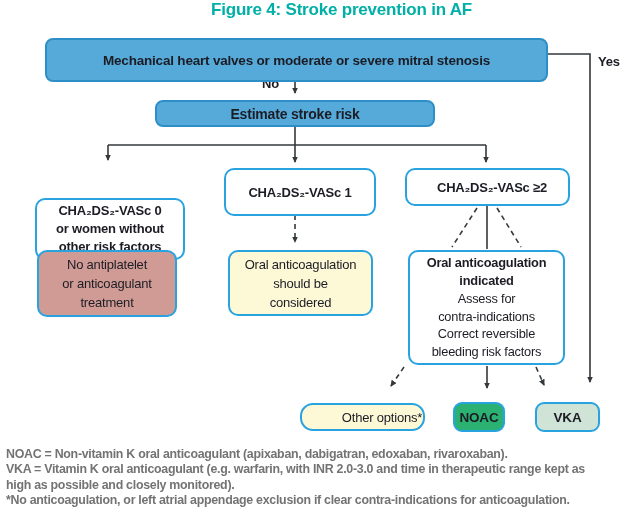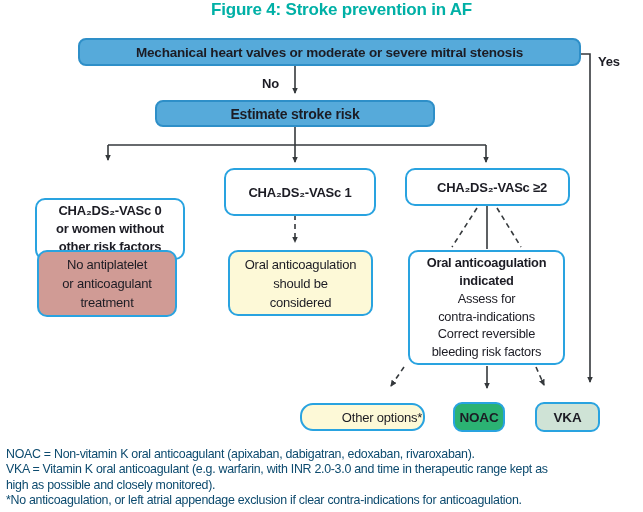--- a/index.html
+++ b/index.html
@@ -29,39 +29,39 @@
     background:#ffffff;
     border:2px solid var(--border-blue,#29a3e0);
     border-radius:10px;
   }
   .pink   { background:var(--pink,#d09b95);   border:2px solid var(--border-blue,#29a3e0); border-radius:10px; }
   .yellow { background:var(--pale-yellow,#fdf9d7); border:2px solid var(--border-blue,#29a3e0); border-radius:10px; }
   .green  { background:var(--green,#2bb273);  border:2px solid var(--border-blue,#29a3e0); border-radius:9px; font-weight:bold; }
   .pgreen { background:var(--pale-green,#cfe3d6); border:2px solid var(--border-blue,#29a3e0); border-radius:9px; font-weight:bold; }
   .pill   { background:var(--pale-yellow,#fdf9d7); border:2px solid var(--border-blue,#29a3e0); border-radius:13px; font-weight:normal;padding-left:39px; }
 
-  .node-mechanical { left:45px;  top:38px;  width:503px; height:28px; font-size:13.5px;margin-left:33px; }
+  .node-mechanical { left:45px;  top:38px;  width:503px; height:44px; font-size:13.5px; }
   .node-estimate   { left:155px; top:100px; width:280px; height:27px; font-size:14px; }
   .node-vasc0      { left:35px;  top:166px; width:150px; height:62px; font-size:13px; font-weight:bold; line-height:18px;margin-top:32px; }
   .node-vasc1      { left:224px; top:168px; width:152px; height:48px; font-size:13px; font-weight:bold; }
   .node-vasc2      { left:405px; top:168px; width:165px; height:38px; font-size:13px; font-weight:bold;padding-left:9px; }
   .node-notreat    { left:37px;  top:250px; width:140px; height:67px; font-size:13px; line-height:19px; }
   .node-consider   { left:228px; top:250px; width:145px; height:66px; font-size:13px; line-height:19px; }
   .node-indicated  { left:408px; top:250px; width:157px; height:115px; font-size:12.8px; line-height:17.8px; }
   .node-indicated .b { font-weight:bold; }
   .node-other      { left:300px; top:403px; width:125px; height:28px; font-size:13px; }
   .node-noac       { left:453px; top:402px; width:52px;  height:30px; font-size:13.5px; }
   .node-vka        { left:535px; top:402px; width:65px;  height:30px; font-size:13.5px; }
 
   .edge-label { position:absolute; z-index:2; font-size:13px; font-weight:bold; letter-spacing:-0.2px; }
   .label-yes { left:598px; top:54px; }
   .label-no  { left:262px; top:76px; }
 
   .footnotes { position:absolute; left:6px; top:447px; z-index:2;
-    font-size:12.4px; line-height:15.4px; letter-spacing:-0.28px; color:#0c4a6e; }
+    font-size:12.4px; line-height:15.4px; letter-spacing:-0.28px; color:#737373;font-weight:bold; }
   .footnotes div { white-space:nowrap; }
 </style>
 </head>
 <body>
 
 <div class="canvas">
 
   <div class="figure-title">Figure 4: Stroke prevention in AF</div>
 
   <svg class="connectors" width="643" height="512" viewBox="0 0 643 512">

